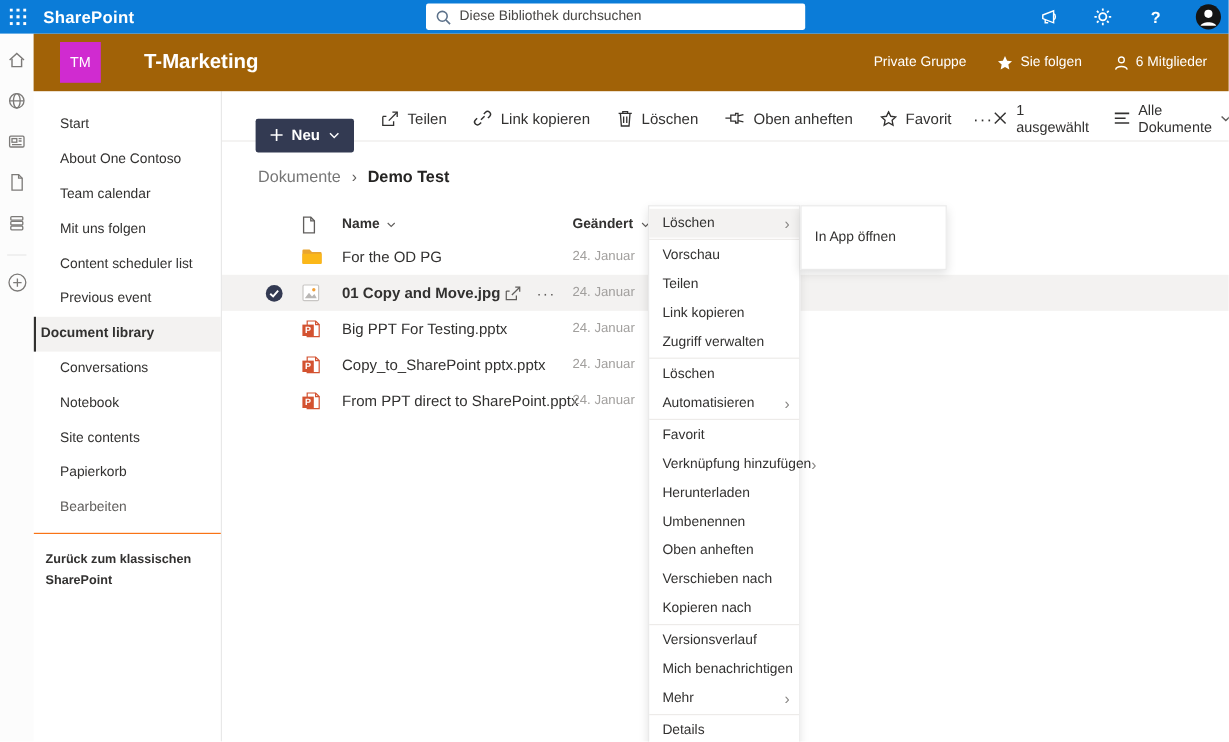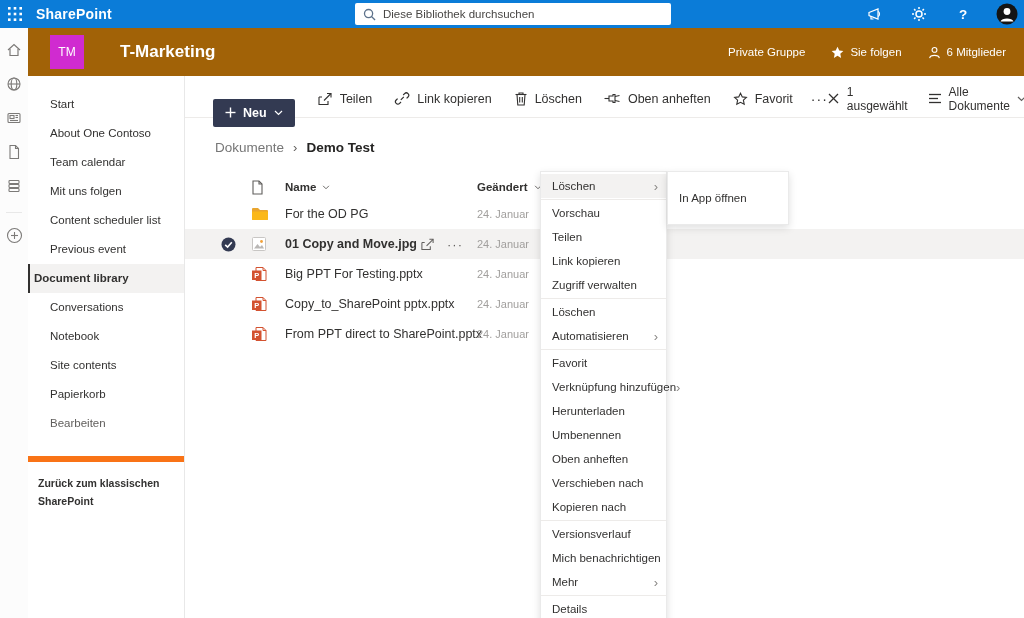--- a/index.html
+++ b/index.html
@@ -29,21 +29,21 @@
   .site-logo { width:34px; height:34px; background:#d02bd0; margin-left:22px; display:flex; align-items:center; justify-content:center; color:#fff; font-size:12px; cursor:pointer; }
   .site-title { color:#fff; font-size:17px; font-weight:bold; margin-left:36px; }
   .site-header-right { margin-left:auto; display:flex; align-items:center; gap:26px; margin-right:18px; color:#fff; font-size:11.5px; }
   .hdr-item { display:flex; align-items:center; gap:6px; white-space:nowrap; }
 
   
   .leftnav { position:absolute; left:28px; top:76px; width:157px; bottom:0; background:#fff; border-right:1px solid #e8e8e8; padding-top:14px; z-index:4; }
   .nav-item { height:29px; line-height:29px; padding-left:22px; font-size:11.5px; color:#323130; cursor:pointer; white-space:nowrap; }
   .nav-item.selected { background:#f3f2f1; border-left:2px solid #323130; padding-left:4px; font-weight:bold; }
   .nav-item.muted { color:#605e5c; }
-  .nav-footer { margin-top:18px; border-top:6px solid #f97316; padding:11px 6px 0 10px; }
+  .nav-footer { margin-top:6px; border-top:1px solid #f97316; padding:11px 6px 0 10px; }
   .classic-link { font-size:10.5px; font-weight:bold; color:#323130; cursor:pointer; }
 
   
   .content { position:absolute; left:185px; top:76px; width:839px; bottom:0; background:#fff; }
 
   .commandbar { height:38px; margin-top:4px; display:flex; align-items:center; padding:0 14px 0 28px; border-bottom:1px solid #edebe9; }
   .btn-new { height:28px; background:#333a52; color:#fff; border:none; border-radius:2px; padding:0 12px; display:flex; align-items:center; gap:7px; font-size:12.5px; font-weight:bold; font-family:"Liberation Sans",sans-serif; cursor:pointer;margin-top:28px; }
   .cmd-btn { display:flex; align-items:center; gap:7px; font-size:12.5px; color:#323130; margin-left:22px; cursor:pointer; white-space:nowrap; background:none; border:none; font-family:"Liberation Sans",sans-serif; }
   .cmd-ellipsis { margin-left:18px; font-size:14px; letter-spacing:1px; color:#323130; cursor:pointer; }
   .cmd-spacer { flex:1; }

